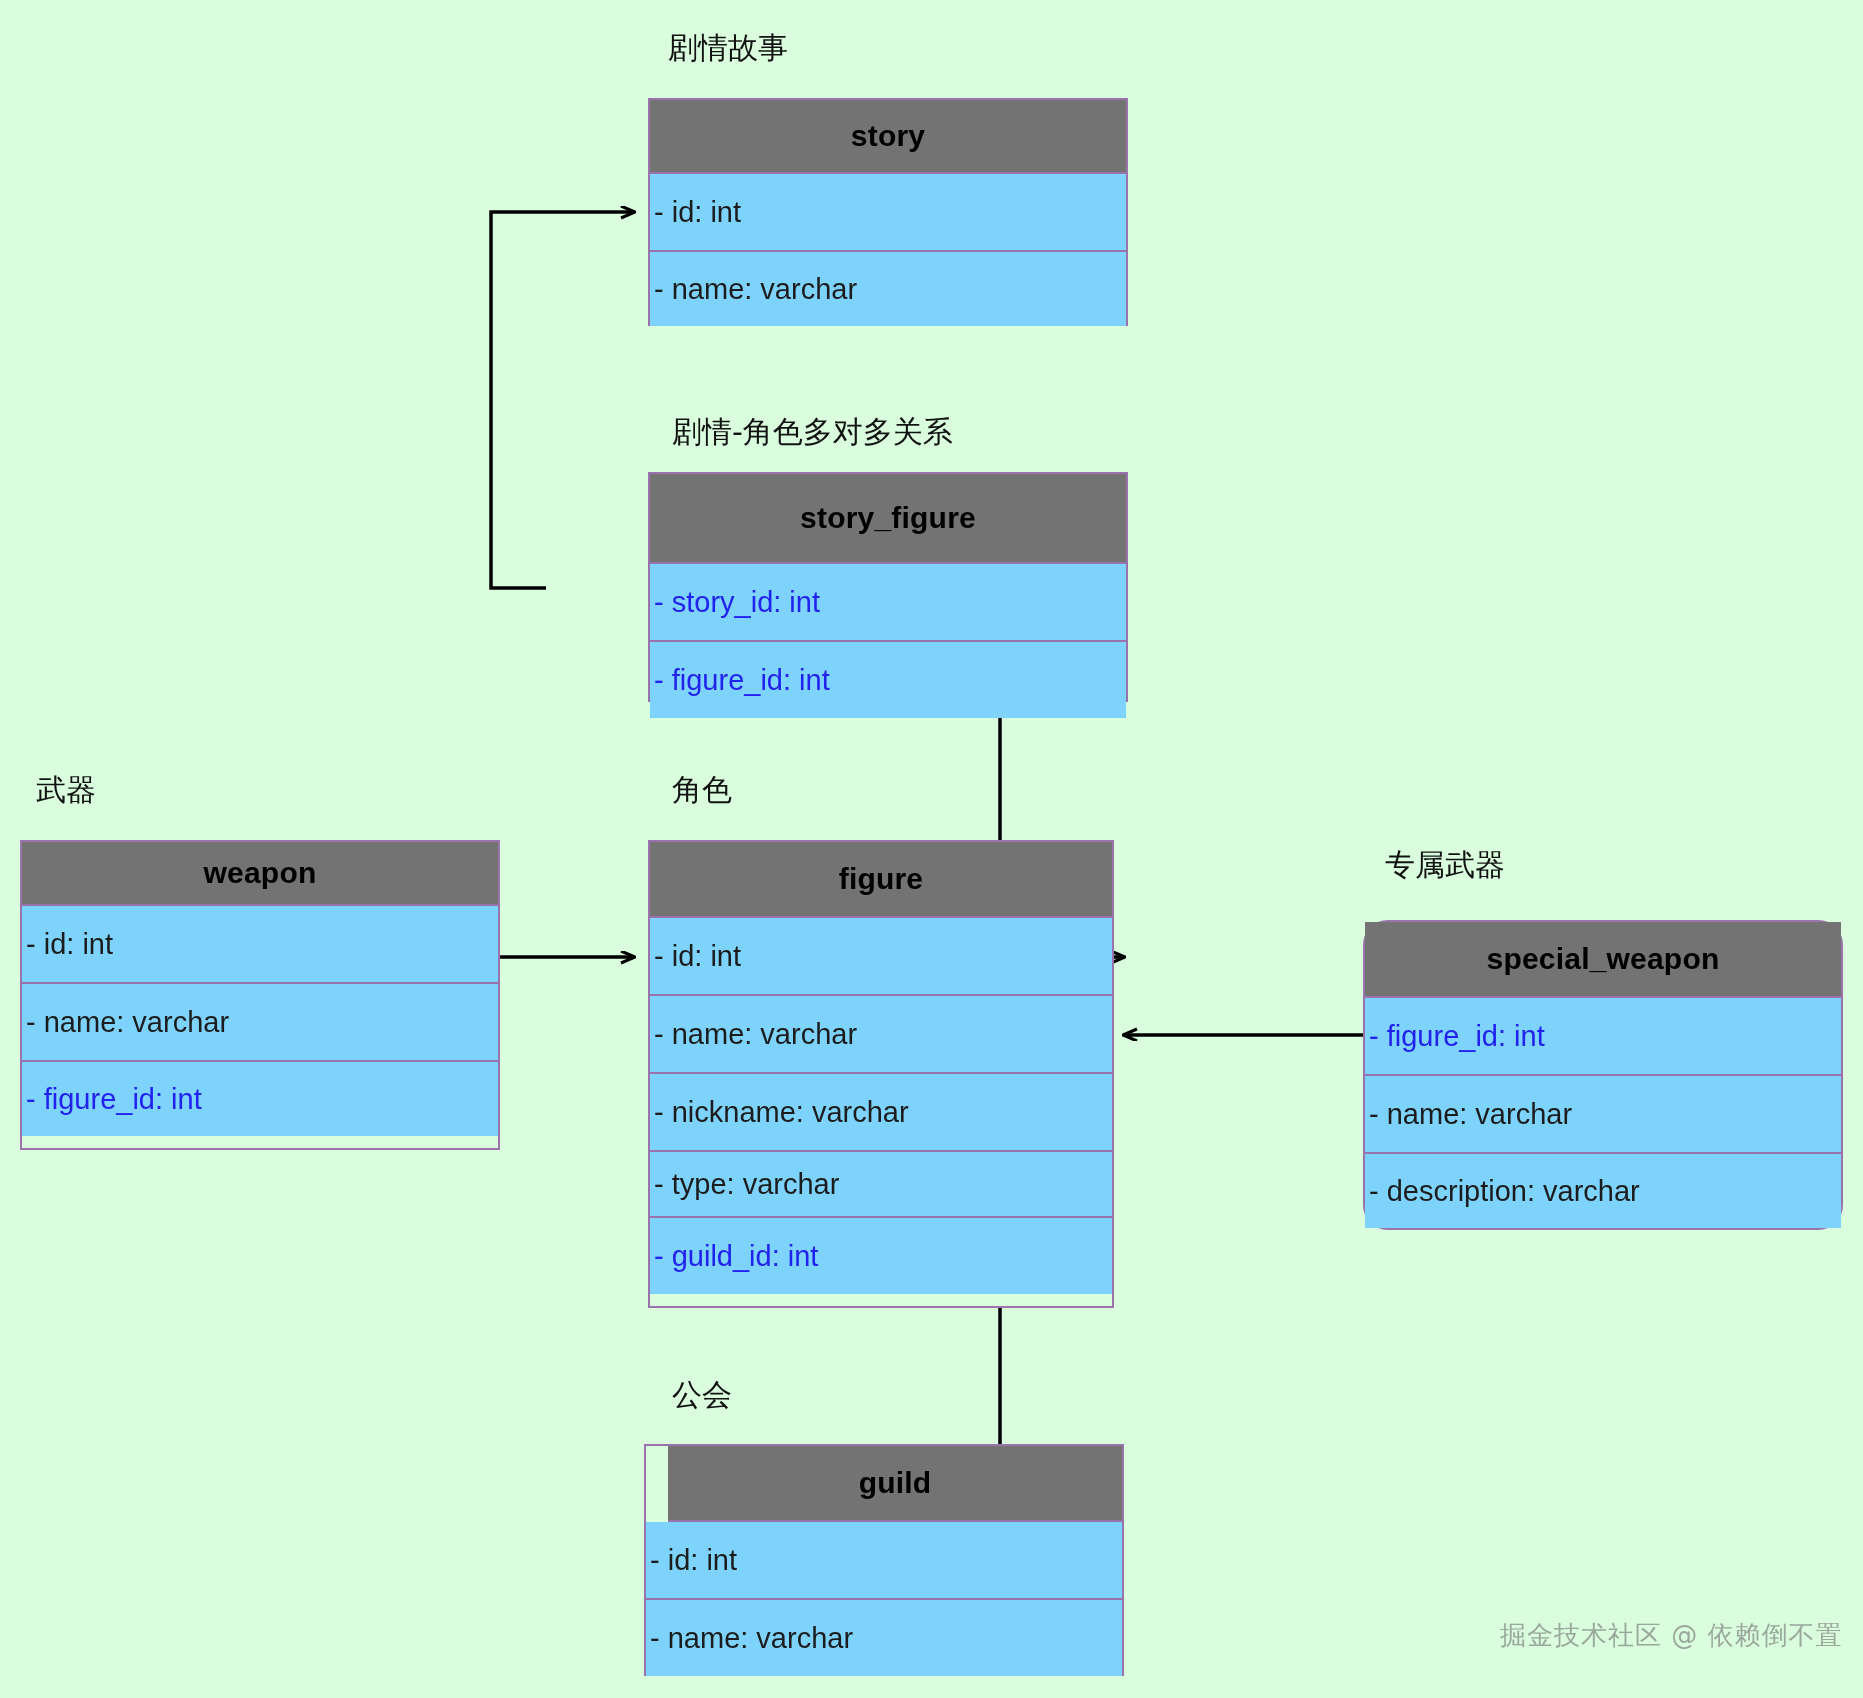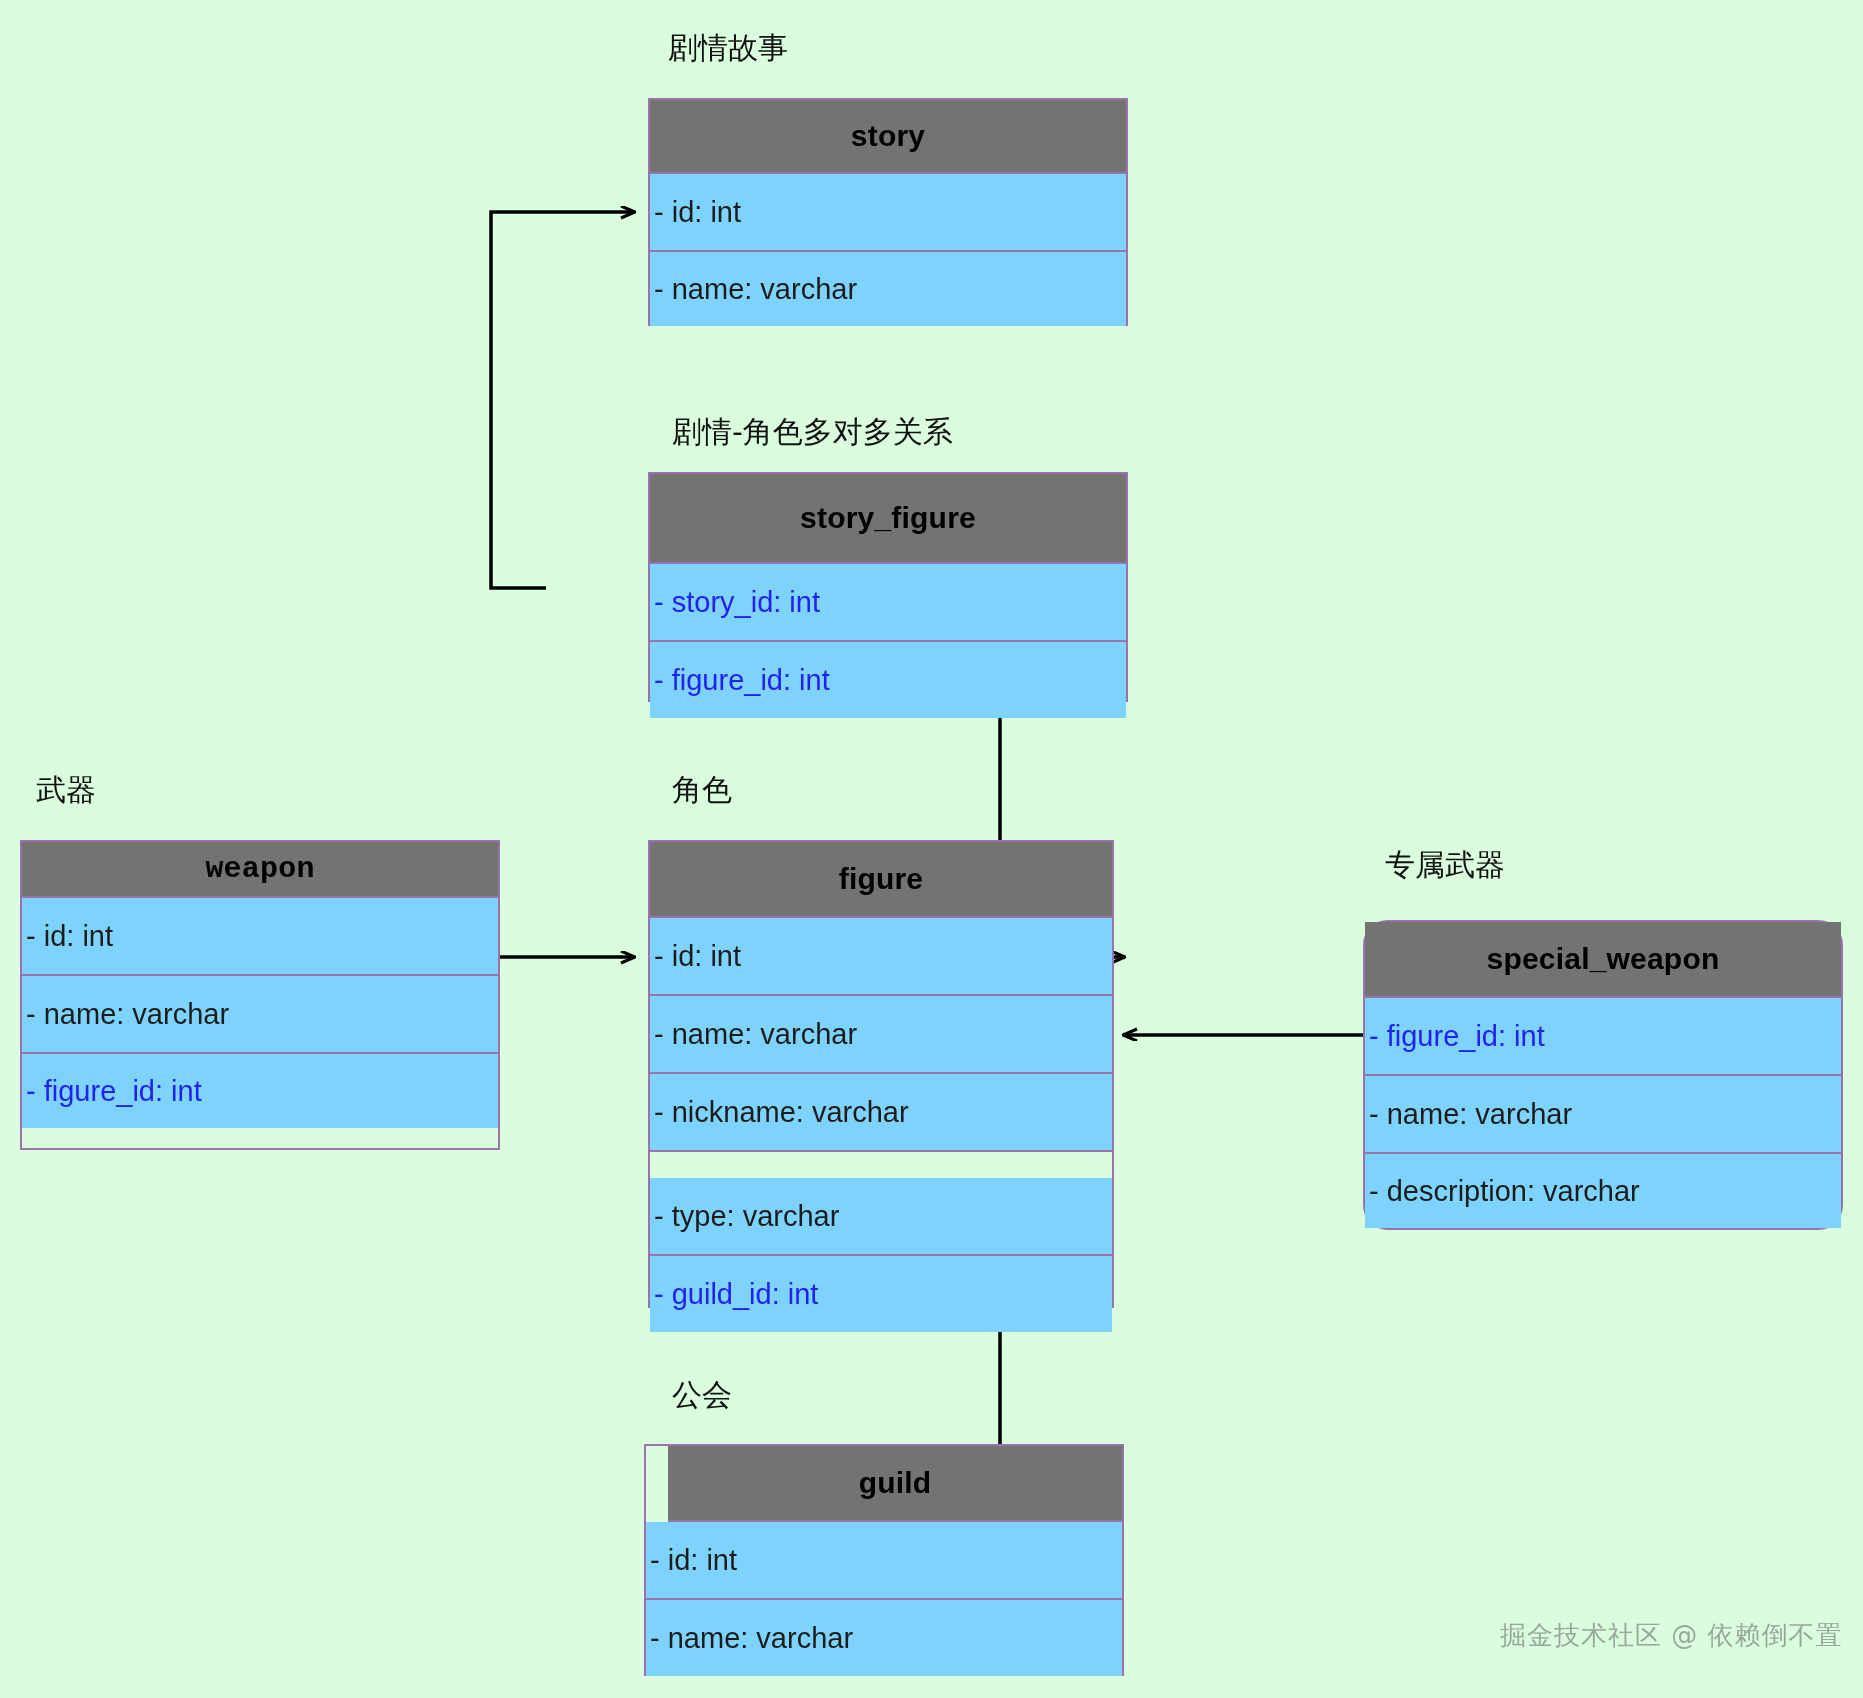--- a/index.html
+++ b/index.html
@@ -119,32 +119,32 @@
     <div class="ent-row" style="height:74px;">- name: varchar</div>
   </div>
 
   <div class="entity" style="left:648px; top:472px; width:480px; height:230px;">
     <div class="ent-title" style="height:90px;">story_figure</div>
     <div class="ent-row fk" style="height:78px;">- story_id: int</div>
     <div class="ent-row fk" style="height:76px;">- figure_id: int</div>
   </div>
 
   <div class="entity" style="left:20px; top:840px; width:480px; height:310px;">
-    <div class="ent-title" style="height:56px;font-family:Liberation Mono, monospace;">weapon</div>
+    <div class="ent-title" style="height:64px;">weapon</div>
     <div class="ent-row" style="height:78px;">- id: int</div>
     <div class="ent-row" style="height:78px;">- name: varchar</div>
     <div class="ent-row fk" style="height:74px;">- figure_id: int</div>
   </div>
 
   <div class="entity" style="left:648px; top:840px; width:466px; height:468px;">
     <div class="ent-title" style="height:76px;">figure</div>
     <div class="ent-row" style="height:78px;">- id: int</div>
     <div class="ent-row" style="height:78px;">- name: varchar</div>
     <div class="ent-row" style="height:78px;">- nickname: varchar</div>
-    <div class="ent-row" style="height:78px;margin-top:26px;">- type: varchar</div>
+    <div class="ent-row" style="height:66px;">- type: varchar</div>
     <div class="ent-row fk" style="height:76px;">- guild_id: int</div>
   </div>
 
   <div class="entity" style="left:1363px; top:920px; width:480px; height:310px;border-radius:25px;">
     <div class="ent-title" style="height:76px;">special_weapon</div>
     <div class="ent-row fk" style="height:78px;">- figure_id: int</div>
     <div class="ent-row" style="height:78px;">- name: varchar</div>
     <div class="ent-row" style="height:74px;">- description: varchar</div>
   </div>
 

